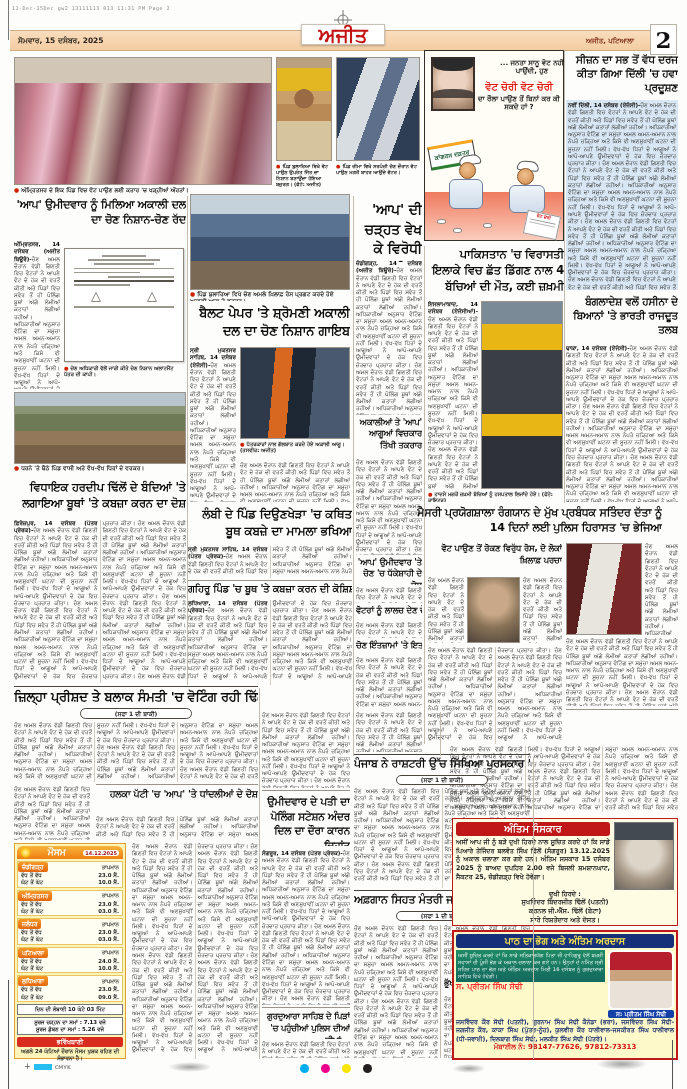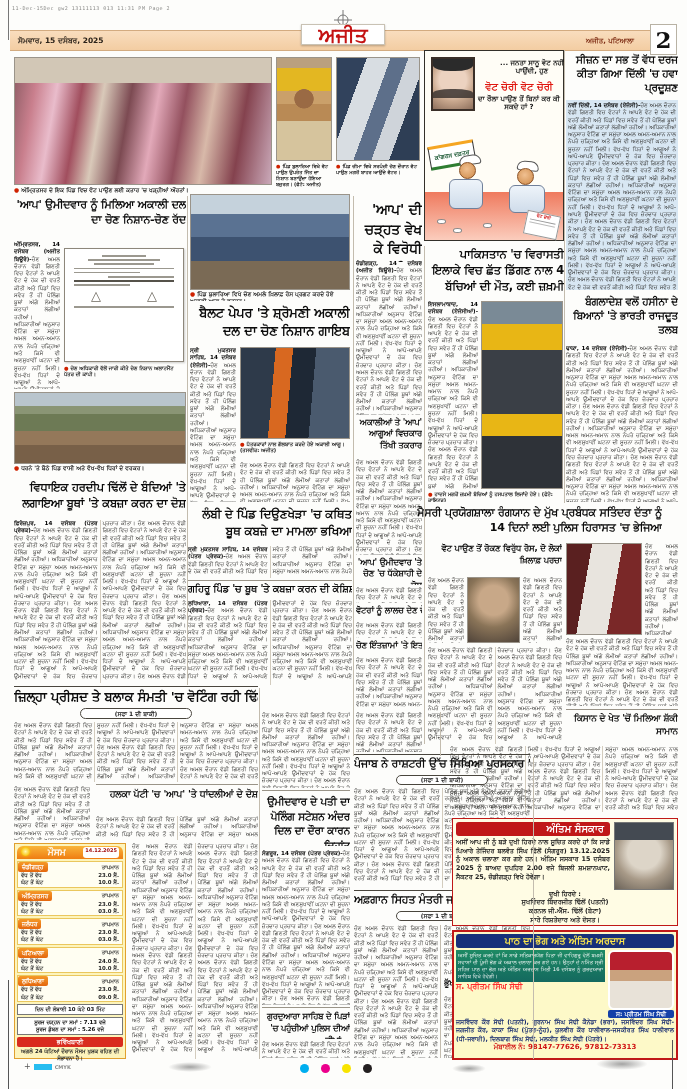--- a/index.html
+++ b/index.html
@@ -39,34 +39,34 @@
   .cup{background:#fff;border:1px solid #888;border-radius:50%}
   .cpaper{background:#fff;border:1px solid #999;transform:rotate(12deg);overflow:hidden}
   .cpaper span{display:block;font-size:4.5px;font-weight:bold;color:#d01818;text-align:center;line-height:1.2}
   
   .doc{background:#fff;border:1px solid #8d877b;padding:4px 3px;box-shadow:1px 1px 2px rgba(0,0,0,.2)}
   .doc .bar{background:#9b988f;height:1.6px;margin:2.6px 6px}
   .doc .tri{display:flex;justify-content:space-around;color:#6f6a60;font-size:13px;line-height:1;margin-top:3px}
   
   .weather{background:#fdf4bc;border:1px solid #e0a030;padding:2px}
   .whdr{background:linear-gradient(#f9b53a,#ef7d12);border-radius:6px 6px 0 0;color:#fff;font-weight:bold;font-size:9px;
-        display:flex;justify-content:space-between;padding:1px 4px}
+        display:flex;align-items:center;justify-content:space-between;padding:1px 4px}
   .sun{width:9px;height:9px;border-radius:50%;background:radial-gradient(#fff7ae,#f8c410 70%);box-shadow:0 0 3px #f8c410}
   .wdate{font-size:5px;color:#a40f0f;background:#fff;border-radius:3px;padding:0 2px;font-weight:bold}
   .wrow{background:#fffef2;border:1px solid #eac75e;margin-top:2px}
   .whead{display:flex;justify-content:space-between;align-items:center}
   .wcity{background:linear-gradient(#f59a28,#e4670e);color:#fff;font-size:6px;font-weight:bold;padding:1px 4px;border-radius:2px}
   .wtemp{font-size:5.5px;font-weight:bold;color:#333;padding-right:3px}
   .wline{display:flex;justify-content:space-between;font-size:5.4px;font-weight:bold;color:#222;padding:0 3px;line-height:1.35}
   .wbox{background:#fff;border:1px solid #777;font-size:5.4px;font-weight:bold;text-align:center;margin-top:2px;padding:1px;color:#111}
   .wred{background:#d92b1e;color:#fff;font-size:6.5px;font-weight:bold;text-align:center;margin-top:2px;padding:1px 0;border-radius:2px}
   .wfc{font-size:5.4px;font-weight:bold;color:#222;text-align:center;padding:1px 2px;line-height:1.3}
   
   .obit{background:#fffce4;border:1.5px solid #c01818;padding:3px}
-  .obit-title{background:#c01818;color:#fff;font-weight:bold;font-size:10px;text-align:right;border-radius:3px;padding:1px 6px}
+  .obit-title{background:#c01818;color:#fff;font-weight:bold;font-size:10px;text-align:center;border-radius:3px;padding:1px 6px}
   .obit-text{font-size:6.4px;line-height:1.35;color:#222;text-align:justify;font-weight:bold}
   .obit-label{font-size:6.5px;font-weight:bold;text-align:center;color:#111}
   .mourner{font-size:6.6px;font-weight:bold;text-align:center;color:#222;line-height:1.35}
   .obit-photo{border:1px solid #777}
   
   .bhog{background:#fdf9c8;border:2px double #c01818;padding:2px}
   .bhog-title{background:#17307a;color:#ffe94a;font-weight:bold;font-size:9.5px;text-align:center;border-radius:3px;padding:1px 0}
   .bhog-green{background:linear-gradient(#1d8a64,#14695f);color:#fff;font-size:5.2px;line-height:1.35;padding:2px;text-align:justify}
   .bhog-name{color:#ff2a2a;font-weight:bold;font-size:8px;}
   .bhog-photo{border:2px solid #fff;border-radius:6px;overflow:hidden}
@@ -199,21 +199,20 @@
   <div class="abs hl" style="left:428px;top:543px;width:134px;height:30px;font-size:8.5px;line-height:1.4">ਵੋਟ ਪਾਉਣ ਤੋਂ ਰੋਕਣ ਵਿਰੁੱਧ ਰੋਸ, ਦੋ ਲੋਕਾਂ ਖ਼ਿਲਾਫ਼ ਪਰਚਾ</div>
   <div class="abs body" style="left:428px;top:577px;width:36px;height:66px"><span>ਚੋਣ ਅਮਲ ਦੌਰਾਨ ਵੱਡੀ ਗਿਣਤੀ ਵਿਚ ਵੋਟਰਾਂ ਨੇ ਆਪਣੇ ਵੋਟ ਦੇ ਹੱਕ ਦੀ ਵਰਤੋਂ ਕੀਤੀ ਅਤੇ ਪਿੰਡਾਂ ਵਿਚ ਸਵੇਰ ਤੋਂ ਹੀ ਪੋਲਿੰਗ ਬੂਥਾਂ ਅੱਗੇ ਲੰਮੀਆਂ ਕਤਾਰਾਂ ਲੱਗੀਆਂ ਰਹੀਆਂ। ਅਧਿਕਾਰੀਆਂ ਅਨੁਸਾਰ ਵੋਟਿੰਗ ਦਾ ਸਮੁੱਚਾ ਅਮਲ ਅਮਨ-ਅਮਾਨ ਨਾਲ ਨੇਪਰੇ ਚੜ੍ਹਿਆ ਅਤੇ ਕਿਸੇ ਵੀ ਅਣਸੁਖਾਵੀਂ ਘਟਨਾ ਦੀ ਸੂਚਨਾ ਨਹੀਂ ਮਿਲੀ। ਵੱਖ-ਵੱਖ ਧਿਰਾਂ ਦੇ ਆਗੂਆਂ ਨੇ ਆਪੋ-ਆਪਣੇ ਉਮੀਦਵਾਰਾਂ ਦੇ ਹੱਕ ਵਿਚ ਜ਼ੋਰਦਾਰ ਪ੍ਰਚਾਰ ਕੀਤਾ। </span></div>
   <div class="abs photo" style="left:467px;top:577px;width:53px;height:66px;background:radial-gradient(circle at 50% 35%,#c8a888 0 30%,#8a7458 55%,#50443a 100%)"></div>
   <div class="abs body" style="left:523px;top:577px;width:39px;height:66px"><span>ਚੋਣ ਅਮਲ ਦੌਰਾਨ ਵੱਡੀ ਗਿਣਤੀ ਵਿਚ ਵੋਟਰਾਂ ਨੇ ਆਪਣੇ ਵੋਟ ਦੇ ਹੱਕ ਦੀ ਵਰਤੋਂ ਕੀਤੀ ਅਤੇ ਪਿੰਡਾਂ ਵਿਚ ਸਵੇਰ ਤੋਂ ਹੀ ਪੋਲਿੰਗ ਬੂਥਾਂ ਅੱਗੇ ਲੰਮੀਆਂ ਕਤਾਰਾਂ ਲੱਗੀਆਂ ਰਹੀਆਂ। ਅਧਿਕਾਰੀਆਂ ਅਨੁਸਾਰ ਵੋਟਿੰਗ ਦਾ ਸਮੁੱਚਾ ਅਮਲ ਅਮਨ-ਅਮਾਨ ਨਾਲ ਨੇਪਰੇ ਚੜ੍ਹਿਆ ਅਤੇ ਕਿਸੇ ਵੀ ਅਣਸੁਖਾਵੀਂ ਘਟਨਾ ਦੀ ਸੂਚਨਾ ਨਹੀਂ ਮਿਲੀ। ਵੱਖ-ਵੱਖ ਧਿਰਾਂ ਦੇ ਆਗੂਆਂ ਨੇ ਆਪੋ-ਆਪਣੇ ਉਮੀਦਵਾਰਾਂ ਦੇ ਹੱਕ ਵਿਚ ਜ਼ੋਰਦਾਰ ਪ੍ਰਚਾਰ ਕੀਤਾ। </span></div>
   <div class="abs body c2" style="left:428px;top:647px;width:134px;height:97px"><span>ਚੋਣ ਅਮਲ ਦੌਰਾਨ ਵੱਡੀ ਗਿਣਤੀ ਵਿਚ ਵੋਟਰਾਂ ਨੇ ਆਪਣੇ ਵੋਟ ਦੇ ਹੱਕ ਦੀ ਵਰਤੋਂ ਕੀਤੀ ਅਤੇ ਪਿੰਡਾਂ ਵਿਚ ਸਵੇਰ ਤੋਂ ਹੀ ਪੋਲਿੰਗ ਬੂਥਾਂ ਅੱਗੇ ਲੰਮੀਆਂ ਕਤਾਰਾਂ ਲੱਗੀਆਂ ਰਹੀਆਂ। ਅਧਿਕਾਰੀਆਂ ਅਨੁਸਾਰ ਵੋਟਿੰਗ ਦਾ ਸਮੁੱਚਾ ਅਮਲ ਅਮਨ-ਅਮਾਨ ਨਾਲ ਨੇਪਰੇ ਚੜ੍ਹਿਆ ਅਤੇ ਕਿਸੇ ਵੀ ਅਣਸੁਖਾਵੀਂ ਘਟਨਾ ਦੀ ਸੂਚਨਾ ਨਹੀਂ ਮਿਲੀ। ਵੱਖ-ਵੱਖ ਧਿਰਾਂ ਦੇ ਆਗੂਆਂ ਨੇ ਆਪੋ-ਆਪਣੇ ਉਮੀਦਵਾਰਾਂ ਦੇ ਹੱਕ ਵਿਚ ਜ਼ੋਰਦਾਰ ਪ੍ਰਚਾਰ ਕੀਤਾ। ਚੋਣ ਅਮਲ ਦੌਰਾਨ ਵੱਡੀ ਗਿਣਤੀ ਵਿਚ ਵੋਟਰਾਂ ਨੇ ਆਪਣੇ ਵੋਟ ਦੇ ਹੱਕ ਦੀ ਵਰਤੋਂ ਕੀਤੀ ਅਤੇ ਪਿੰਡਾਂ ਵਿਚ ਸਵੇਰ ਤੋਂ ਹੀ ਪੋਲਿੰਗ ਬੂਥਾਂ ਅੱਗੇ ਲੰਮੀਆਂ ਕਤਾਰਾਂ ਲੱਗੀਆਂ ਰਹੀਆਂ। ਅਧਿਕਾਰੀਆਂ ਅਨੁਸਾਰ ਵੋਟਿੰਗ ਦਾ ਸਮੁੱਚਾ ਅਮਲ ਅਮਨ-ਅਮਾਨ ਨਾਲ ਨੇਪਰੇ ਚੜ੍ਹਿਆ ਅਤੇ ਕਿਸੇ ਵੀ ਅਣਸੁਖਾਵੀਂ ਘਟਨਾ ਦੀ ਸੂਚਨਾ ਨਹੀਂ ਮਿਲੀ। ਵੱਖ-ਵੱਖ ਧਿਰਾਂ ਦੇ ਆਗੂਆਂ ਨੇ ਆਪੋ-ਆਪਣੇ ਉਮੀਦਵਾਰਾਂ ਦੇ ਹੱਕ ਵਿਚ ਜ਼ੋਰਦਾਰ ਪ੍ਰਚਾਰ ਕੀਤਾ। ਚੋਣ ਅਮਲ ਦੌਰਾਨ ਵੱਡੀ ਗਿਣਤੀ ਵਿਚ ਵੋਟਰਾਂ ਨੇ ਆਪਣੇ ਵੋਟ ਦੇ ਹੱਕ ਦੀ ਵਰਤੋਂ ਕੀਤੀ ਅਤੇ ਪਿੰਡਾਂ ਵਿਚ ਸਵੇਰ ਤੋਂ ਹੀ ਪੋਲਿੰਗ ਬੂਥਾਂ ਅੱਗੇ ਲੰਮੀਆਂ ਕਤਾਰਾਂ ਲੱਗੀਆਂ ਰਹੀਆਂ। ਅਧਿਕਾਰੀਆਂ ਅਨੁਸਾਰ ਵੋਟਿੰਗ ਦਾ ਸਮੁੱਚਾ ਅਮਲ ਅਮਨ-ਅਮਾਨ ਨਾਲ ਨੇਪਰੇ ਚੜ੍ਹਿਆ ਅਤੇ ਕਿਸੇ ਵੀ ਅਣਸੁਖਾਵੀਂ ਘਟਨਾ ਦੀ ਸੂਚਨਾ ਨਹੀਂ ਮਿਲੀ। ਵੱਖ-ਵੱਖ ਧਿਰਾਂ ਦੇ ਆਗੂਆਂ ਨੇ ਆਪੋ-ਆਪਣੇ ਉਮੀਦਵਾਰਾਂ ਦੇ ਹੱਕ ਵਿਚ ਜ਼ੋਰਦਾਰ ਪ੍ਰਚਾਰ ਕੀਤਾ। ਚੋਣ ਅਮਲ ਦੌਰਾਨ ਵੱਡੀ ਗਿਣਤੀ ਵਿਚ ਵੋਟਰਾਂ ਨੇ ਆਪਣੇ ਵੋਟ ਦੇ ਹੱਕ ਦੀ ਵਰਤੋਂ ਕੀਤੀ ਅਤੇ ਪਿੰਡਾਂ ਵਿਚ ਸਵੇਰ ਤੋਂ ਹੀ ਪੋਲਿੰਗ ਬੂਥਾਂ ਅੱਗੇ ਲੰਮੀਆਂ ਕਤਾਰਾਂ ਲੱਗੀਆਂ ਰਹੀਆਂ। ਅਧਿਕਾਰੀਆਂ ਅਨੁਸਾਰ ਵੋਟਿੰਗ ਦਾ ਸਮੁੱਚਾ ਅਮਲ ਅਮਨ-ਅਮਾਨ ਨਾਲ ਨੇਪਰੇ ਚੜ੍ਹਿਆ ਅਤੇ ਕਿਸੇ ਵੀ ਅਣਸੁਖਾਵੀਂ ਘਟਨਾ ਦੀ ਸੂਚਨਾ ਨਹੀਂ ਮਿਲੀ। ਵੱਖ-ਵੱਖ ਧਿਰਾਂ ਦੇ ਆਗੂਆਂ ਨੇ ਆਪੋ-ਆਪਣੇ ਉਮੀਦਵਾਰਾਂ ਦੇ ਹੱਕ ਵਿਚ ਜ਼ੋਰਦਾਰ ਪ੍ਰਚਾਰ ਕੀਤਾ। </span></div>
 
   <div class="abs photo" style="left:566px;top:543px;width:76px;height:92px;background:linear-gradient(100deg,#5a2020 0 28%,#e8e4de 28% 62%,#7a2828 62% 100%)"></div>
   <div class="abs body" style="left:645px;top:543px;width:33px;height:92px"><span>ਚੋਣ ਅਮਲ ਦੌਰਾਨ ਵੱਡੀ ਗਿਣਤੀ ਵਿਚ ਵੋਟਰਾਂ ਨੇ ਆਪਣੇ ਵੋਟ ਦੇ ਹੱਕ ਦੀ ਵਰਤੋਂ ਕੀਤੀ ਅਤੇ ਪਿੰਡਾਂ ਵਿਚ ਸਵੇਰ ਤੋਂ ਹੀ ਪੋਲਿੰਗ ਬੂਥਾਂ ਅੱਗੇ ਲੰਮੀਆਂ ਕਤਾਰਾਂ ਲੱਗੀਆਂ ਰਹੀਆਂ। ਅਧਿਕਾਰੀਆਂ ਅਨੁਸਾਰ ਵੋਟਿੰਗ ਦਾ ਸਮੁੱਚਾ ਅਮਲ ਅਮਨ-ਅਮਾਨ ਨਾਲ ਨੇਪਰੇ ਚੜ੍ਹਿਆ ਅਤੇ ਕਿਸੇ ਵੀ ਅਣਸੁਖਾਵੀਂ ਘਟਨਾ ਦੀ ਸੂਚਨਾ ਨਹੀਂ ਮਿਲੀ। ਵੱਖ-ਵੱਖ ਧਿਰਾਂ ਦੇ ਆਗੂਆਂ ਨੇ ਆਪੋ-ਆਪਣੇ ਉਮੀਦਵਾਰਾਂ ਦੇ ਹੱਕ ਵਿਚ ਜ਼ੋਰਦਾਰ ਪ੍ਰਚਾਰ ਕੀਤਾ। </span></div>
   <div class="abs body" style="left:566px;top:638px;width:112px;height:68px"><span>ਚੋਣ ਅਮਲ ਦੌਰਾਨ ਵੱਡੀ ਗਿਣਤੀ ਵਿਚ ਵੋਟਰਾਂ ਨੇ ਆਪਣੇ ਵੋਟ ਦੇ ਹੱਕ ਦੀ ਵਰਤੋਂ ਕੀਤੀ ਅਤੇ ਪਿੰਡਾਂ ਵਿਚ ਸਵੇਰ ਤੋਂ ਹੀ ਪੋਲਿੰਗ ਬੂਥਾਂ ਅੱਗੇ ਲੰਮੀਆਂ ਕਤਾਰਾਂ ਲੱਗੀਆਂ ਰਹੀਆਂ। ਅਧਿਕਾਰੀਆਂ ਅਨੁਸਾਰ ਵੋਟਿੰਗ ਦਾ ਸਮੁੱਚਾ ਅਮਲ ਅਮਨ-ਅਮਾਨ ਨਾਲ ਨੇਪਰੇ ਚੜ੍ਹਿਆ ਅਤੇ ਕਿਸੇ ਵੀ ਅਣਸੁਖਾਵੀਂ ਘਟਨਾ ਦੀ ਸੂਚਨਾ ਨਹੀਂ ਮਿਲੀ। ਵੱਖ-ਵੱਖ ਧਿਰਾਂ ਦੇ ਆਗੂਆਂ ਨੇ ਆਪੋ-ਆਪਣੇ ਉਮੀਦਵਾਰਾਂ ਦੇ ਹੱਕ ਵਿਚ ਜ਼ੋਰਦਾਰ ਪ੍ਰਚਾਰ ਕੀਤਾ। ਚੋਣ ਅਮਲ ਦੌਰਾਨ ਵੱਡੀ ਗਿਣਤੀ ਵਿਚ ਵੋਟਰਾਂ ਨੇ ਆਪਣੇ ਵੋਟ ਦੇ ਹੱਕ ਦੀ ਵਰਤੋਂ ਕੀਤੀ ਅਤੇ ਪਿੰਡਾਂ ਵਿਚ ਸਵੇਰ ਤੋਂ ਹੀ ਪੋਲਿੰਗ ਬੂਥਾਂ ਅੱਗੇ ਲੰਮੀਆਂ ਕਤਾਰਾਂ ਲੱਗੀਆਂ ਰਹੀਆਂ। ਅਧਿਕਾਰੀਆਂ ਅਨੁਸਾਰ ਵੋਟਿੰਗ ਦਾ ਸਮੁੱਚਾ ਅਮਲ ਅਮਨ-ਅਮਾਨ ਨਾਲ ਨੇਪਰੇ ਚੜ੍ਹਿਆ ਅਤੇ ਕਿਸੇ ਵੀ ਅਣਸੁਖਾਵੀਂ ਘਟਨਾ ਦੀ ਸੂਚਨਾ ਨਹੀਂ ਮਿਲੀ। ਵੱਖ-ਵੱਖ ਧਿਰਾਂ ਦੇ ਆਗੂਆਂ ਨੇ ਆਪੋ-ਆਪਣੇ ਉਮੀਦਵਾਰਾਂ ਦੇ ਹੱਕ ਵਿਚ ਜ਼ੋਰਦਾਰ ਪ੍ਰਚਾਰ ਕੀਤਾ। ਚੋਣ ਅਮਲ ਦੌਰਾਨ ਵੱਡੀ ਗਿਣਤੀ ਵਿਚ ਵੋਟਰਾਂ ਨੇ ਆਪਣੇ ਵੋਟ ਦੇ ਹੱਕ ਦੀ ਵਰਤੋਂ ਕੀਤੀ ਅਤੇ ਪਿੰਡਾਂ ਵਿਚ ਸਵੇਰ ਤੋਂ ਹੀ ਪੋਲਿੰਗ ਬੂਥਾਂ ਅੱਗੇ ਲੰਮੀਆਂ ਕਤਾਰਾਂ ਲੱਗੀਆਂ ਰਹੀਆਂ। ਅਧਿਕਾਰੀਆਂ ਅਨੁਸਾਰ ਵੋਟਿੰਗ ਦਾ ਸਮੁੱਚਾ ਅਮਲ ਅਮਨ-ਅਮਾਨ ਨਾਲ ਨੇਪਰੇ ਚੜ੍ਹਿਆ ਅਤੇ ਕਿਸੇ ਵੀ ਅਣਸੁਖਾਵੀਂ ਘਟਨਾ ਦੀ ਸੂਚਨਾ ਨਹੀਂ ਮਿਲੀ। ਵੱਖ-ਵੱਖ ਧਿਰਾਂ ਦੇ ਆਗੂਆਂ ਨੇ ਆਪੋ-ਆਪਣੇ ਉਮੀਦਵਾਰਾਂ ਦੇ ਹੱਕ ਵਿਚ ਜ਼ੋਰਦਾਰ ਪ੍ਰਚਾਰ ਕੀਤਾ। </span></div>
   <div class="abs hr" style="left:566px;top:709px;width:112px;background:#9a9488"></div>
-  <div class="abs hl" style="left:566px;top:712px;width:112px;height:30px;font-size:9px;line-height:1.4">ਕਿਸਾਨ ਦੇ ਖੇਤ 'ਚੋਂ ਮਿਲਿਆ ਸ਼ੱਕੀ ਸਾਮਾਨ</div>
   <div class="abs body c3" style="left:450px;top:746px;width:228px;height:66px"><span>ਚੋਣ ਅਮਲ ਦੌਰਾਨ ਵੱਡੀ ਗਿਣਤੀ ਵਿਚ ਵੋਟਰਾਂ ਨੇ ਆਪਣੇ ਵੋਟ ਦੇ ਹੱਕ ਦੀ ਵਰਤੋਂ ਕੀਤੀ ਅਤੇ ਪਿੰਡਾਂ ਵਿਚ ਸਵੇਰ ਤੋਂ ਹੀ ਪੋਲਿੰਗ ਬੂਥਾਂ ਅੱਗੇ ਲੰਮੀਆਂ ਕਤਾਰਾਂ ਲੱਗੀਆਂ ਰਹੀਆਂ। ਅਧਿਕਾਰੀਆਂ ਅਨੁਸਾਰ ਵੋਟਿੰਗ ਦਾ ਸਮੁੱਚਾ ਅਮਲ ਅਮਨ-ਅਮਾਨ ਨਾਲ ਨੇਪਰੇ ਚੜ੍ਹਿਆ ਅਤੇ ਕਿਸੇ ਵੀ ਅਣਸੁਖਾਵੀਂ ਘਟਨਾ ਦੀ ਸੂਚਨਾ ਨਹੀਂ ਮਿਲੀ। ਵੱਖ-ਵੱਖ ਧਿਰਾਂ ਦੇ ਆਗੂਆਂ ਨੇ ਆਪੋ-ਆਪਣੇ ਉਮੀਦਵਾਰਾਂ ਦੇ ਹੱਕ ਵਿਚ ਜ਼ੋਰਦਾਰ ਪ੍ਰਚਾਰ ਕੀਤਾ। ਚੋਣ ਅਮਲ ਦੌਰਾਨ ਵੱਡੀ ਗਿਣਤੀ ਵਿਚ ਵੋਟਰਾਂ ਨੇ ਆਪਣੇ ਵੋਟ ਦੇ ਹੱਕ ਦੀ ਵਰਤੋਂ ਕੀਤੀ ਅਤੇ ਪਿੰਡਾਂ ਵਿਚ ਸਵੇਰ ਤੋਂ ਹੀ ਪੋਲਿੰਗ ਬੂਥਾਂ ਅੱਗੇ ਲੰਮੀਆਂ ਕਤਾਰਾਂ ਲੱਗੀਆਂ ਰਹੀਆਂ। ਅਧਿਕਾਰੀਆਂ ਅਨੁਸਾਰ ਵੋਟਿੰਗ ਦਾ ਸਮੁੱਚਾ ਅਮਲ ਅਮਨ-ਅਮਾਨ ਨਾਲ ਨੇਪਰੇ ਚੜ੍ਹਿਆ ਅਤੇ ਕਿਸੇ ਵੀ ਅਣਸੁਖਾਵੀਂ ਘਟਨਾ ਦੀ ਸੂਚਨਾ ਨਹੀਂ ਮਿਲੀ। ਵੱਖ-ਵੱਖ ਧਿਰਾਂ ਦੇ ਆਗੂਆਂ ਨੇ ਆਪੋ-ਆਪਣੇ ਉਮੀਦਵਾਰਾਂ ਦੇ ਹੱਕ ਵਿਚ ਜ਼ੋਰਦਾਰ ਪ੍ਰਚਾਰ ਕੀਤਾ। ਚੋਣ ਅਮਲ ਦੌਰਾਨ ਵੱਡੀ ਗਿਣਤੀ ਵਿਚ ਵੋਟਰਾਂ ਨੇ ਆਪਣੇ ਵੋਟ ਦੇ ਹੱਕ ਦੀ ਵਰਤੋਂ ਕੀਤੀ ਅਤੇ ਪਿੰਡਾਂ ਵਿਚ ਸਵੇਰ ਤੋਂ ਹੀ ਪੋਲਿੰਗ ਬੂਥਾਂ ਅੱਗੇ ਲੰਮੀਆਂ ਕਤਾਰਾਂ ਲੱਗੀਆਂ ਰਹੀਆਂ। ਅਧਿਕਾਰੀਆਂ ਅਨੁਸਾਰ ਵੋਟਿੰਗ ਦਾ ਸਮੁੱਚਾ ਅਮਲ ਅਮਨ-ਅਮਾਨ ਨਾਲ ਨੇਪਰੇ ਚੜ੍ਹਿਆ ਅਤੇ ਕਿਸੇ ਵੀ ਅਣਸੁਖਾਵੀਂ ਘਟਨਾ ਦੀ ਸੂਚਨਾ ਨਹੀਂ ਮਿਲੀ। ਵੱਖ-ਵੱਖ ਧਿਰਾਂ ਦੇ ਆਗੂਆਂ ਨੇ ਆਪੋ-ਆਪਣੇ ਉਮੀਦਵਾਰਾਂ ਦੇ ਹੱਕ ਵਿਚ ਜ਼ੋਰਦਾਰ ਪ੍ਰਚਾਰ ਕੀਤਾ। ਚੋਣ ਅਮਲ ਦੌਰਾਨ ਵੱਡੀ ਗਿਣਤੀ ਵਿਚ ਵੋਟਰਾਂ ਨੇ ਆਪਣੇ ਵੋਟ ਦੇ ਹੱਕ ਦੀ ਵਰਤੋਂ ਕੀਤੀ ਅਤੇ ਪਿੰਡਾਂ ਵਿਚ ਸਵੇਰ ਤੋਂ ਹੀ ਪੋਲਿੰਗ ਬੂਥਾਂ ਅੱਗੇ ਲੰਮੀਆਂ ਕਤਾਰਾਂ ਲੱਗੀਆਂ ਰਹੀਆਂ। ਅਧਿਕਾਰੀਆਂ ਅਨੁਸਾਰ ਵੋਟਿੰਗ ਦਾ ਸਮੁੱਚਾ ਅਮਲ ਅਮਨ-ਅਮਾਨ ਨਾਲ ਨੇਪਰੇ ਚੜ੍ਹਿਆ ਅਤੇ ਕਿਸੇ ਵੀ ਅਣਸੁਖਾਵੀਂ ਘਟਨਾ ਦੀ ਸੂਚਨਾ ਨਹੀਂ ਮਿਲੀ। ਵੱਖ-ਵੱਖ ਧਿਰਾਂ ਦੇ ਆਗੂਆਂ ਨੇ ਆਪੋ-ਆਪਣੇ ਉਮੀਦਵਾਰਾਂ ਦੇ ਹੱਕ ਵਿਚ ਜ਼ੋਰਦਾਰ ਪ੍ਰਚਾਰ ਕੀਤਾ। ਚੋਣ ਅਮਲ ਦੌਰਾਨ ਵੱਡੀ ਗਿਣਤੀ ਵਿਚ ਵੋਟਰਾਂ ਨੇ ਆਪਣੇ ਵੋਟ ਦੇ ਹੱਕ ਦੀ ਵਰਤੋਂ ਕੀਤੀ ਅਤੇ ਪਿੰਡਾਂ ਵਿਚ ਸਵੇਰ ਤੋਂ ਹੀ ਪੋਲਿੰਗ ਬੂਥਾਂ ਅੱਗੇ ਲੰਮੀਆਂ ਕਤਾਰਾਂ ਲੱਗੀਆਂ ਰਹੀਆਂ। ਅਧਿਕਾਰੀਆਂ ਅਨੁਸਾਰ ਵੋਟਿੰਗ ਦਾ ਸਮੁੱਚਾ ਅਮਲ ਅਮਨ-ਅਮਾਨ ਨਾਲ ਨੇਪਰੇ ਚੜ੍ਹਿਆ ਅਤੇ ਕਿਸੇ ਵੀ ਅਣਸੁਖਾਵੀਂ ਘਟਨਾ ਦੀ ਸੂਚਨਾ ਨਹੀਂ ਮਿਲੀ। ਵੱਖ-ਵੱਖ ਧਿਰਾਂ ਦੇ ਆਗੂਆਂ ਨੇ ਆਪੋ-ਆਪਣੇ ਉਮੀਦਵਾਰਾਂ ਦੇ ਹੱਕ ਵਿਚ ਜ਼ੋਰਦਾਰ ਪ੍ਰਚਾਰ ਕੀਤਾ। </span></div>
 
   <div class="abs hr" style="left:14px;top:686px;width:244px"></div>
   <div class="abs hl" style="left:14px;top:689px;width:244px;height:17px;font-size:13px;white-space:nowrap">ਜ਼ਿਲ੍ਹਾ ਪ੍ਰੀਸ਼ਦ ਤੇ ਬਲਾਕ ਸੰਮਤੀ 'ਚ ਵੋਟਿੰਗ ਰਹੀ ਢਿੱਲੀ</div>
   <div class="abs capsule" style="left:80px;top:708px;width:112px;height:11px">(ਸਫਾ 1 ਦੀ ਬਾਕੀ)</div>
   <div class="abs body c3" style="left:14px;top:722px;width:244px;height:60px"><span>ਚੋਣ ਅਮਲ ਦੌਰਾਨ ਵੱਡੀ ਗਿਣਤੀ ਵਿਚ ਵੋਟਰਾਂ ਨੇ ਆਪਣੇ ਵੋਟ ਦੇ ਹੱਕ ਦੀ ਵਰਤੋਂ ਕੀਤੀ ਅਤੇ ਪਿੰਡਾਂ ਵਿਚ ਸਵੇਰ ਤੋਂ ਹੀ ਪੋਲਿੰਗ ਬੂਥਾਂ ਅੱਗੇ ਲੰਮੀਆਂ ਕਤਾਰਾਂ ਲੱਗੀਆਂ ਰਹੀਆਂ। ਅਧਿਕਾਰੀਆਂ ਅਨੁਸਾਰ ਵੋਟਿੰਗ ਦਾ ਸਮੁੱਚਾ ਅਮਲ ਅਮਨ-ਅਮਾਨ ਨਾਲ ਨੇਪਰੇ ਚੜ੍ਹਿਆ ਅਤੇ ਕਿਸੇ ਵੀ ਅਣਸੁਖਾਵੀਂ ਘਟਨਾ ਦੀ ਸੂਚਨਾ ਨਹੀਂ ਮਿਲੀ। ਵੱਖ-ਵੱਖ ਧਿਰਾਂ ਦੇ ਆਗੂਆਂ ਨੇ ਆਪੋ-ਆਪਣੇ ਉਮੀਦਵਾਰਾਂ ਦੇ ਹੱਕ ਵਿਚ ਜ਼ੋਰਦਾਰ ਪ੍ਰਚਾਰ ਕੀਤਾ। ਚੋਣ ਅਮਲ ਦੌਰਾਨ ਵੱਡੀ ਗਿਣਤੀ ਵਿਚ ਵੋਟਰਾਂ ਨੇ ਆਪਣੇ ਵੋਟ ਦੇ ਹੱਕ ਦੀ ਵਰਤੋਂ ਕੀਤੀ ਅਤੇ ਪਿੰਡਾਂ ਵਿਚ ਸਵੇਰ ਤੋਂ ਹੀ ਪੋਲਿੰਗ ਬੂਥਾਂ ਅੱਗੇ ਲੰਮੀਆਂ ਕਤਾਰਾਂ ਲੱਗੀਆਂ ਰਹੀਆਂ। ਅਧਿਕਾਰੀਆਂ ਅਨੁਸਾਰ ਵੋਟਿੰਗ ਦਾ ਸਮੁੱਚਾ ਅਮਲ ਅਮਨ-ਅਮਾਨ ਨਾਲ ਨੇਪਰੇ ਚੜ੍ਹਿਆ ਅਤੇ ਕਿਸੇ ਵੀ ਅਣਸੁਖਾਵੀਂ ਘਟਨਾ ਦੀ ਸੂਚਨਾ ਨਹੀਂ ਮਿਲੀ। ਵੱਖ-ਵੱਖ ਧਿਰਾਂ ਦੇ ਆਗੂਆਂ ਨੇ ਆਪੋ-ਆਪਣੇ ਉਮੀਦਵਾਰਾਂ ਦੇ ਹੱਕ ਵਿਚ ਜ਼ੋਰਦਾਰ ਪ੍ਰਚਾਰ ਕੀਤਾ। ਚੋਣ ਅਮਲ ਦੌਰਾਨ ਵੱਡੀ ਗਿਣਤੀ ਵਿਚ ਵੋਟਰਾਂ ਨੇ ਆਪਣੇ ਵੋਟ ਦੇ ਹੱਕ ਦੀ ਵਰਤੋਂ ਕੀਤੀ ਅਤੇ ਪਿੰਡਾਂ ਵਿਚ ਸਵੇਰ ਤੋਂ ਹੀ ਪੋਲਿੰਗ ਬੂਥਾਂ ਅੱਗੇ ਲੰਮੀਆਂ ਕਤਾਰਾਂ ਲੱਗੀਆਂ ਰਹੀਆਂ। ਅਧਿਕਾਰੀਆਂ ਅਨੁਸਾਰ ਵੋਟਿੰਗ ਦਾ ਸਮੁੱਚਾ ਅਮਲ ਅਮਨ-ਅਮਾਨ ਨਾਲ ਨੇਪਰੇ ਚੜ੍ਹਿਆ ਅਤੇ ਕਿਸੇ ਵੀ ਅਣਸੁਖਾਵੀਂ ਘਟਨਾ ਦੀ ਸੂਚਨਾ ਨਹੀਂ ਮਿਲੀ। ਵੱਖ-ਵੱਖ ਧਿਰਾਂ ਦੇ ਆਗੂਆਂ ਨੇ ਆਪੋ-ਆਪਣੇ ਉਮੀਦਵਾਰਾਂ ਦੇ ਹੱਕ ਵਿਚ ਜ਼ੋਰਦਾਰ ਪ੍ਰਚਾਰ ਕੀਤਾ। ਚੋਣ ਅਮਲ ਦੌਰਾਨ ਵੱਡੀ ਗਿਣਤੀ ਵਿਚ ਵੋਟਰਾਂ ਨੇ ਆਪਣੇ ਵੋਟ ਦੇ ਹੱਕ ਦੀ ਵਰਤੋਂ ਕੀਤੀ ਅਤੇ ਪਿੰਡਾਂ ਵਿਚ ਸਵੇਰ ਤੋਂ ਹੀ ਪੋਲਿੰਗ ਬੂਥਾਂ ਅੱਗੇ ਲੰਮੀਆਂ ਕਤਾਰਾਂ ਲੱਗੀਆਂ ਰਹੀਆਂ। ਅਧਿਕਾਰੀਆਂ ਅਨੁਸਾਰ ਵੋਟਿੰਗ ਦਾ ਸਮੁੱਚਾ ਅਮਲ ਅਮਨ-ਅਮਾਨ ਨਾਲ ਨੇਪਰੇ ਚੜ੍ਹਿਆ ਅਤੇ ਕਿਸੇ ਵੀ ਅਣਸੁਖਾਵੀਂ ਘਟਨਾ ਦੀ ਸੂਚਨਾ ਨਹੀਂ ਮਿਲੀ। ਵੱਖ-ਵੱਖ ਧਿਰਾਂ ਦੇ ਆਗੂਆਂ ਨੇ ਆਪੋ-ਆਪਣੇ ਉਮੀਦਵਾਰਾਂ ਦੇ ਹੱਕ ਵਿਚ ਜ਼ੋਰਦਾਰ ਪ੍ਰਚਾਰ ਕੀਤਾ। ਚੋਣ ਅਮਲ ਦੌਰਾਨ ਵੱਡੀ ਗਿਣਤੀ ਵਿਚ ਵੋਟਰਾਂ ਨੇ ਆਪਣੇ ਵੋਟ ਦੇ ਹੱਕ ਦੀ ਵਰਤੋਂ ਕੀਤੀ ਅਤੇ ਪਿੰਡਾਂ ਵਿਚ ਸਵੇਰ ਤੋਂ ਹੀ ਪੋਲਿੰਗ ਬੂਥਾਂ ਅੱਗੇ ਲੰਮੀਆਂ ਕਤਾਰਾਂ ਲੱਗੀਆਂ ਰਹੀਆਂ। ਅਧਿਕਾਰੀਆਂ ਅਨੁਸਾਰ ਵੋਟਿੰਗ ਦਾ ਸਮੁੱਚਾ ਅਮਲ ਅਮਨ-ਅਮਾਨ ਨਾਲ ਨੇਪਰੇ ਚੜ੍ਹਿਆ ਅਤੇ ਕਿਸੇ ਵੀ ਅਣਸੁਖਾਵੀਂ ਘਟਨਾ ਦੀ ਸੂਚਨਾ ਨਹੀਂ ਮਿਲੀ। ਵੱਖ-ਵੱਖ ਧਿਰਾਂ ਦੇ ਆਗੂਆਂ ਨੇ ਆਪੋ-ਆਪਣੇ ਉਮੀਦਵਾਰਾਂ ਦੇ ਹੱਕ ਵਿਚ ਜ਼ੋਰਦਾਰ ਪ੍ਰਚਾਰ ਕੀਤਾ। </span></div>
   <div class="abs body" style="left:14px;top:786px;width:76px;height:54px"><span>ਚੋਣ ਅਮਲ ਦੌਰਾਨ ਵੱਡੀ ਗਿਣਤੀ ਵਿਚ ਵੋਟਰਾਂ ਨੇ ਆਪਣੇ ਵੋਟ ਦੇ ਹੱਕ ਦੀ ਵਰਤੋਂ ਕੀਤੀ ਅਤੇ ਪਿੰਡਾਂ ਵਿਚ ਸਵੇਰ ਤੋਂ ਹੀ ਪੋਲਿੰਗ ਬੂਥਾਂ ਅੱਗੇ ਲੰਮੀਆਂ ਕਤਾਰਾਂ ਲੱਗੀਆਂ ਰਹੀਆਂ। ਅਧਿਕਾਰੀਆਂ ਅਨੁਸਾਰ ਵੋਟਿੰਗ ਦਾ ਸਮੁੱਚਾ ਅਮਲ ਅਮਨ-ਅਮਾਨ ਨਾਲ ਨੇਪਰੇ ਚੜ੍ਹਿਆ ਅਤੇ ਕਿਸੇ ਵੀ ਅਣਸੁਖਾਵੀਂ ਘਟਨਾ ਦੀ ਸੂਚਨਾ ਨਹੀਂ ਮਿਲੀ। ਵੱਖ-ਵੱਖ ਧਿਰਾਂ ਦੇ ਆਗੂਆਂ ਨੇ ਆਪੋ-ਆਪਣੇ ਉਮੀਦਵਾਰਾਂ ਦੇ ਹੱਕ ਵਿਚ ਜ਼ੋਰਦਾਰ ਪ੍ਰਚਾਰ ਕੀਤਾ। ਚੋਣ ਅਮਲ ਦੌਰਾਨ ਵੱਡੀ ਗਿਣਤੀ ਵਿਚ ਵੋਟਰਾਂ ਨੇ ਆਪਣੇ ਵੋਟ ਦੇ ਹੱਕ ਦੀ ਵਰਤੋਂ ਕੀਤੀ ਅਤੇ ਪਿੰਡਾਂ ਵਿਚ ਸਵੇਰ ਤੋਂ ਹੀ ਪੋਲਿੰਗ ਬੂਥਾਂ ਅੱਗੇ ਲੰਮੀਆਂ ਕਤਾਰਾਂ ਲੱਗੀਆਂ ਰਹੀਆਂ। ਅਧਿਕਾਰੀਆਂ ਅਨੁਸਾਰ ਵੋਟਿੰਗ ਦਾ ਸਮੁੱਚਾ ਅਮਲ ਅਮਨ-ਅਮਾਨ ਨਾਲ ਨੇਪਰੇ ਚੜ੍ਹਿਆ ਅਤੇ ਕਿਸੇ ਵੀ ਅਣਸੁਖਾਵੀਂ ਘਟਨਾ ਦੀ ਸੂਚਨਾ ਨਹੀਂ ਮਿਲੀ। ਵੱਖ-ਵੱਖ ਧਿਰਾਂ ਦੇ ਆਗੂਆਂ ਨੇ ਆਪੋ-ਆਪਣੇ ਉਮੀਦਵਾਰਾਂ ਦੇ ਹੱਕ ਵਿਚ ਜ਼ੋਰਦਾਰ ਪ੍ਰਚਾਰ ਕੀਤਾ। </span></div>
   <div class="abs hr" style="left:96px;top:784px;width:162px;background:#9a9488"></div>
   <div class="abs hl" style="left:96px;top:788px;width:162px;height:26px;font-size:9.5px;line-height:1.35">ਹਲਕਾ ਪੱਟੀ 'ਚ 'ਆਪ' 'ਤੇ ਧਾਂਦਲੀਆਂ ਦੇ ਦੋਸ਼</div>
   <div class="abs body c2" style="left:96px;top:816px;width:162px;height:24px"><span>ਚੋਣ ਅਮਲ ਦੌਰਾਨ ਵੱਡੀ ਗਿਣਤੀ ਵਿਚ ਵੋਟਰਾਂ ਨੇ ਆਪਣੇ ਵੋਟ ਦੇ ਹੱਕ ਦੀ ਵਰਤੋਂ ਕੀਤੀ ਅਤੇ ਪਿੰਡਾਂ ਵਿਚ ਸਵੇਰ ਤੋਂ ਹੀ ਪੋਲਿੰਗ ਬੂਥਾਂ ਅੱਗੇ ਲੰਮੀਆਂ ਕਤਾਰਾਂ ਲੱਗੀਆਂ ਰਹੀਆਂ। ਅਧਿਕਾਰੀਆਂ ਅਨੁਸਾਰ ਵੋਟਿੰਗ ਦਾ ਸਮੁੱਚਾ ਅਮਲ ਅਮਨ-ਅਮਾਨ ਨਾਲ ਨੇਪਰੇ ਚੜ੍ਹਿਆ ਅਤੇ ਕਿਸੇ ਵੀ ਅਣਸੁਖਾਵੀਂ ਘਟਨਾ ਦੀ ਸੂਚਨਾ ਨਹੀਂ ਮਿਲੀ। ਵੱਖ-ਵੱਖ ਧਿਰਾਂ ਦੇ ਆਗੂਆਂ ਨੇ ਆਪੋ-ਆਪਣੇ ਉਮੀਦਵਾਰਾਂ ਦੇ ਹੱਕ ਵਿਚ ਜ਼ੋਰਦਾਰ ਪ੍ਰਚਾਰ ਕੀਤਾ। ਚੋਣ ਅਮਲ ਦੌਰਾਨ ਵੱਡੀ ਗਿਣਤੀ ਵਿਚ ਵੋਟਰਾਂ ਨੇ ਆਪਣੇ ਵੋਟ ਦੇ ਹੱਕ ਦੀ ਵਰਤੋਂ ਕੀਤੀ ਅਤੇ ਪਿੰਡਾਂ ਵਿਚ ਸਵੇਰ ਤੋਂ ਹੀ ਪੋਲਿੰਗ ਬੂਥਾਂ ਅੱਗੇ ਲੰਮੀਆਂ ਕਤਾਰਾਂ ਲੱਗੀਆਂ ਰਹੀਆਂ। ਅਧਿਕਾਰੀਆਂ ਅਨੁਸਾਰ ਵੋਟਿੰਗ ਦਾ ਸਮੁੱਚਾ ਅਮਲ ਅਮਨ-ਅਮਾਨ ਨਾਲ ਨੇਪਰੇ ਚੜ੍ਹਿਆ ਅਤੇ ਕਿਸੇ ਵੀ ਅਣਸੁਖਾਵੀਂ ਘਟਨਾ ਦੀ ਸੂਚਨਾ ਨਹੀਂ ਮਿਲੀ। ਵੱਖ-ਵੱਖ ਧਿਰਾਂ ਦੇ ਆਗੂਆਂ ਨੇ ਆਪੋ-ਆਪਣੇ ਉਮੀਦਵਾਰਾਂ ਦੇ ਹੱਕ ਵਿਚ ਜ਼ੋਰਦਾਰ ਪ੍ਰਚਾਰ ਕੀਤਾ। </span></div>

